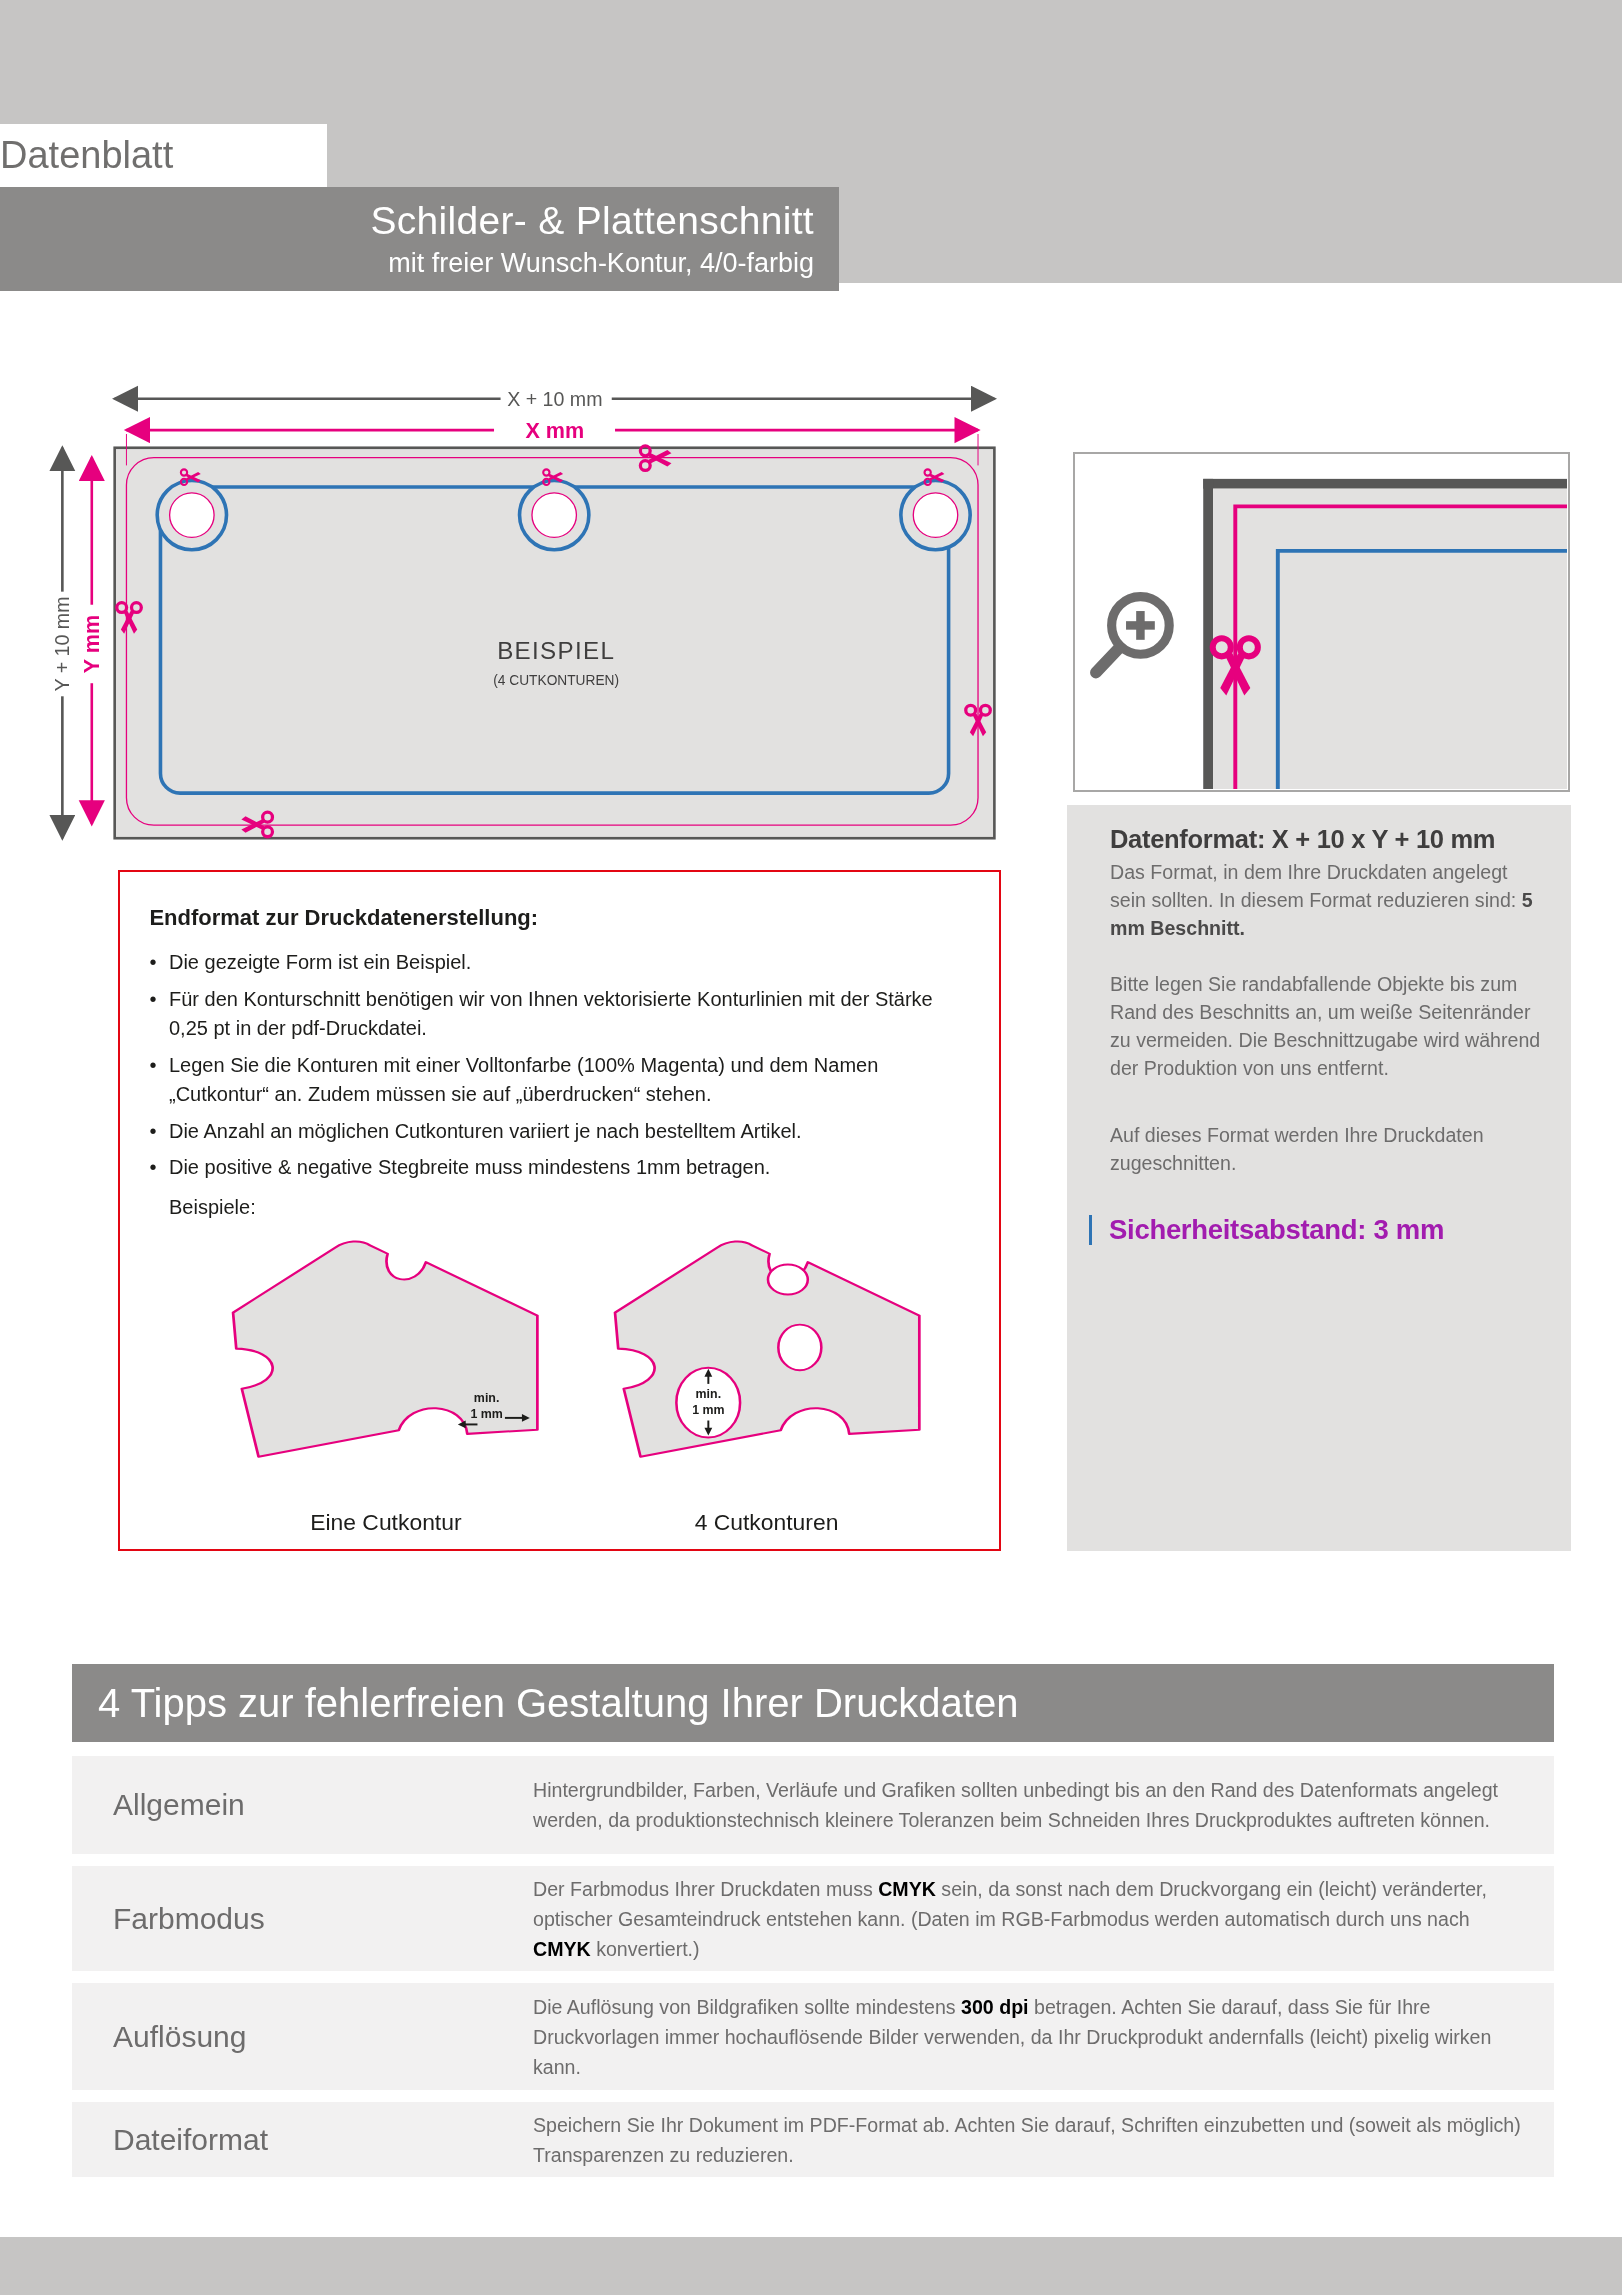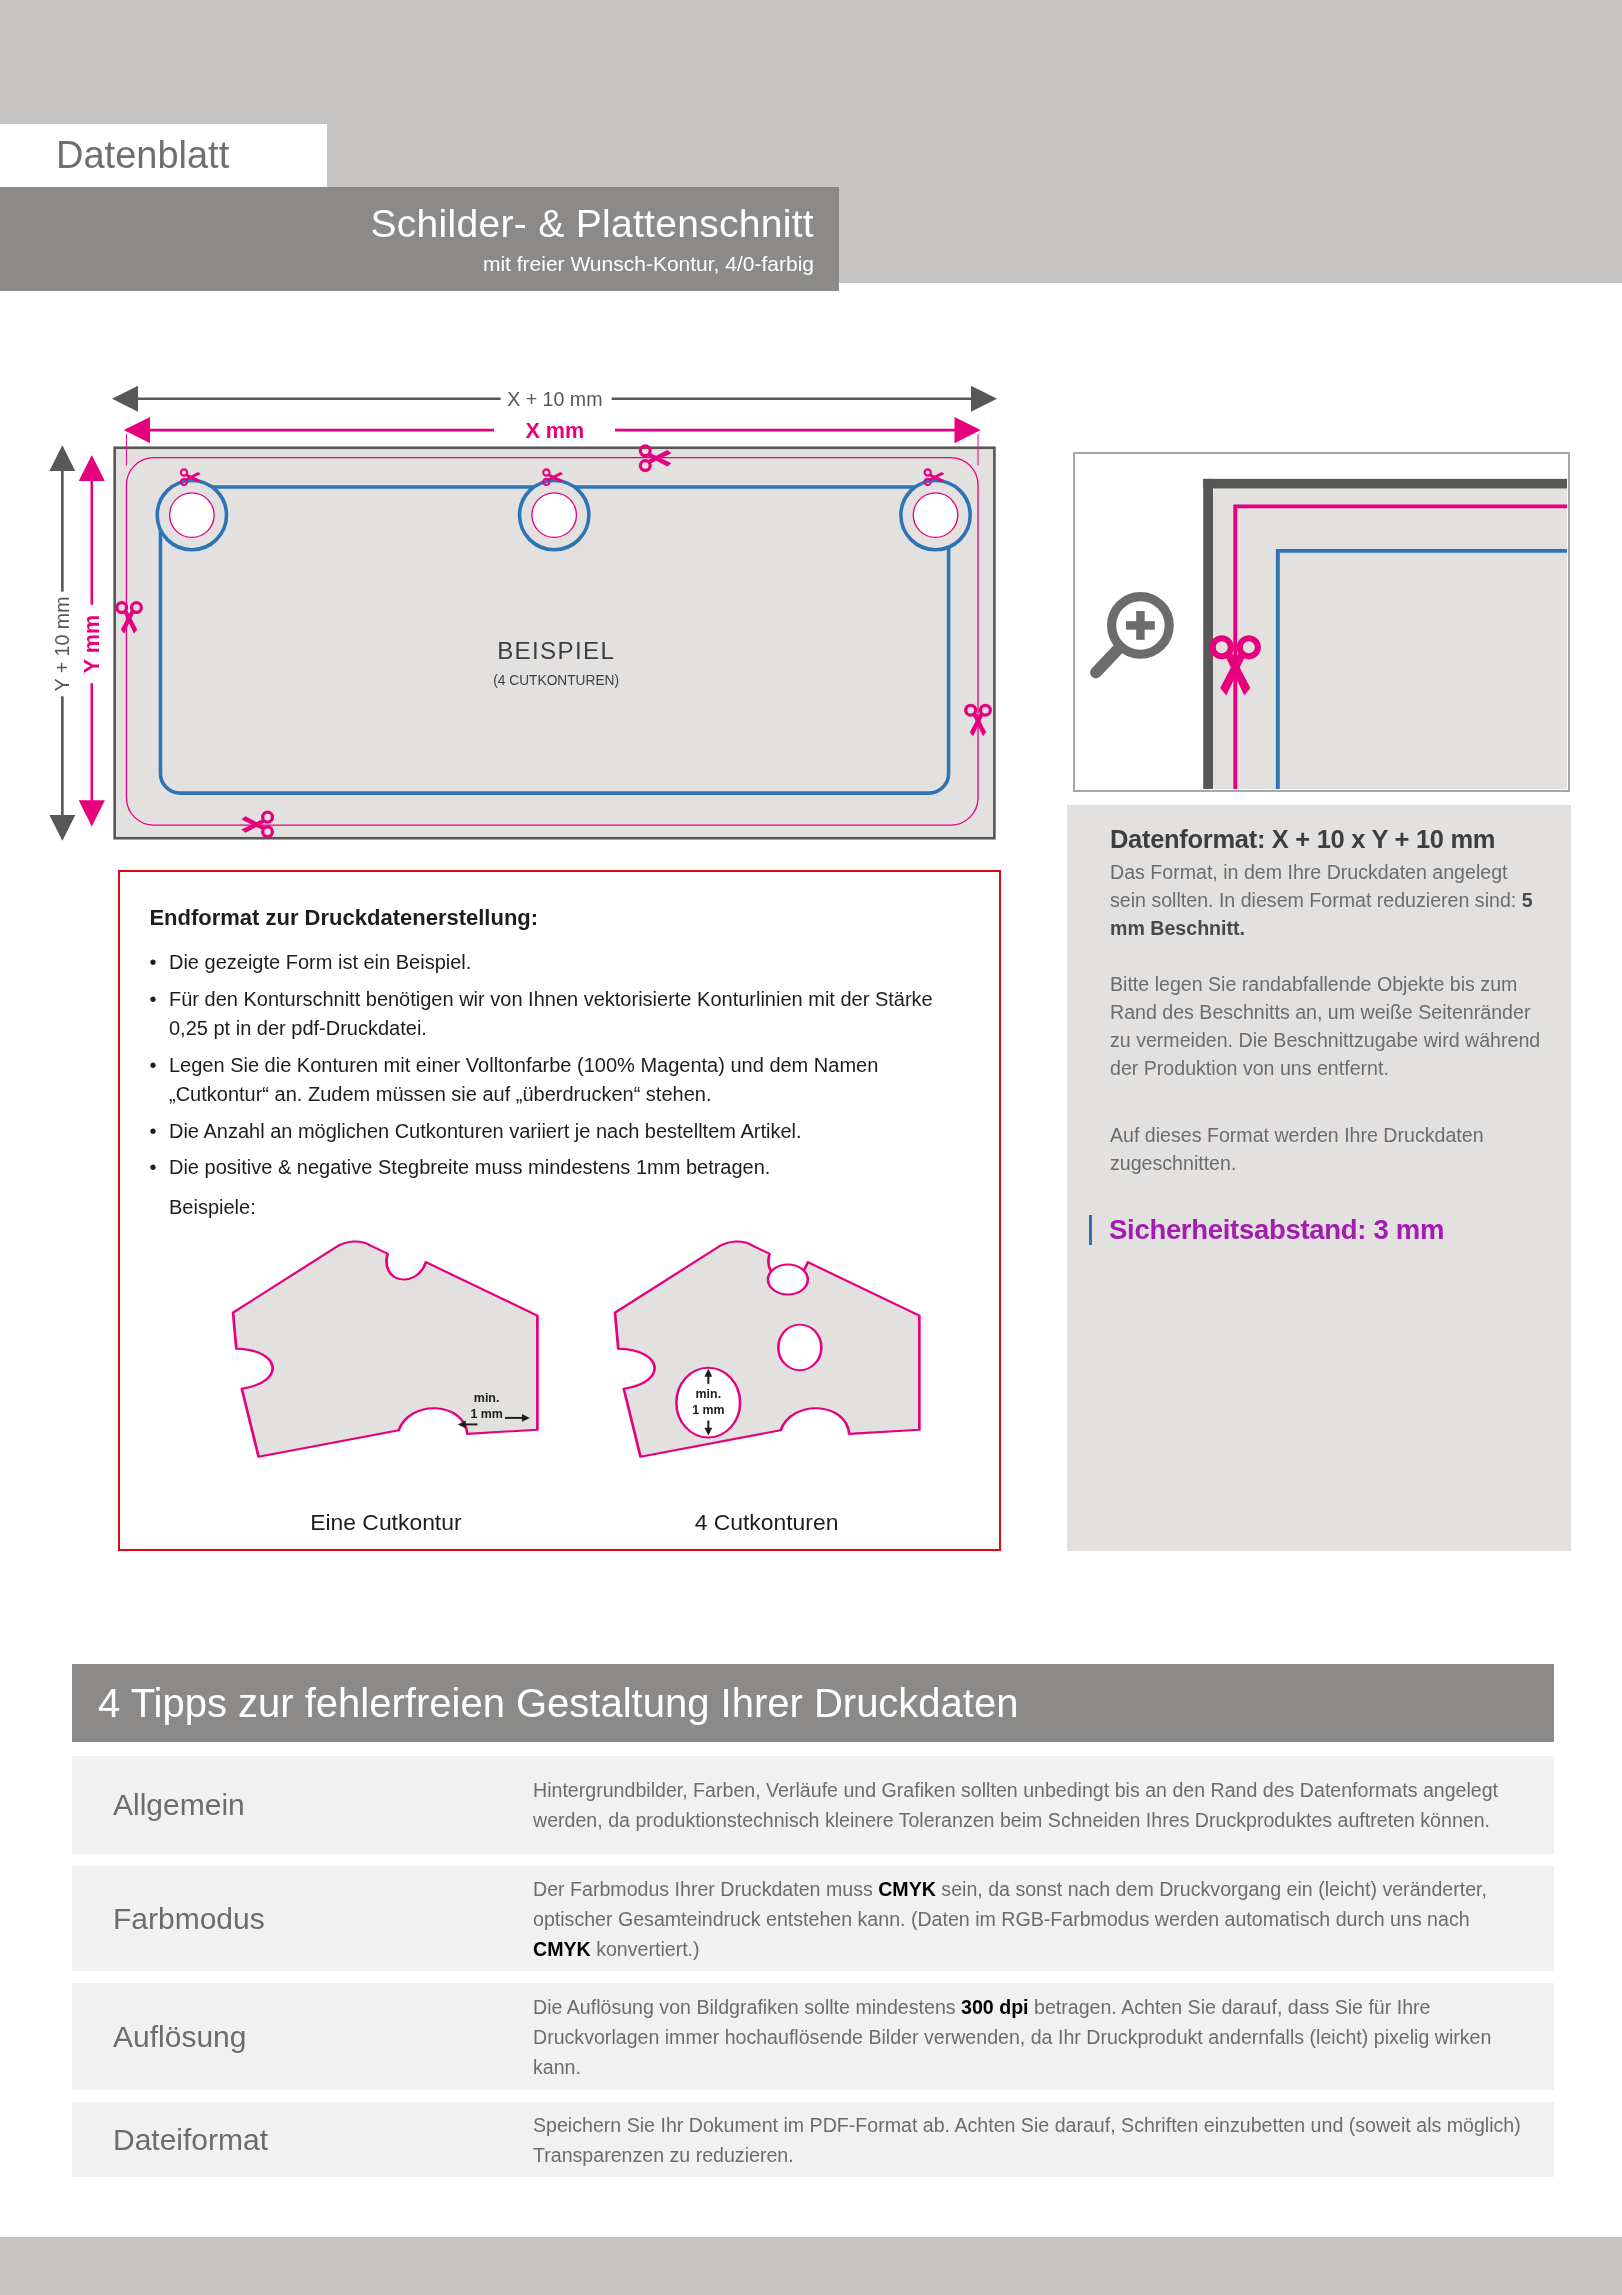--- a/index.html
+++ b/index.html
@@ -2,27 +2,27 @@
 <html style="font-size:10.5px"><head>
 <meta charset="utf-8">
 <style>
   html,body{margin:0;padding:0;background:#fff;font-family:"Liberation Sans",sans-serif;}
   .page{position:relative;width:1623px;height:2295px;background:#fff;overflow:hidden;}
 
   .top-band{position:absolute;left:0;top:0;width:1623px;height:283px;background:#c6c5c4;}
   .bottom-band{position:absolute;left:0;top:2237px;width:1623px;height:59px;background:#c6c5c4;}
 
   .datenblatt{position:absolute;left:0;top:124px;width:327px;height:63px;background:#fff;
-    display:flex;align-items:center;padding-left:56px;box-sizing:border-box;
+    display:flex;align-items:center;box-sizing:border-box;
     font-size:38px;color:#706f6e;}
   .titlebar{position:absolute;left:0;top:187px;width:839px;height:104px;background:#8b8a89;color:#fff;
     display:flex;flex-direction:column;align-items:flex-end;justify-content:center;
     padding-right:25px;box-sizing:border-box;}
   .titlebar .t1{font-size:39px;letter-spacing:0.3px;}
-  .titlebar .t2{font-size:21px;margin-top:5.2px;}
+  .titlebar .t2{font-size:27px;margin-top:5.2px;}
 
   .diagram{position:absolute;left:39px;top:366px;}
 
   .hbox{position:absolute;left:118px;top:870px;width:883px;height:681px;border:2px solid #e30613;
     background:#fff;box-sizing:border-box;}
   .hbox h2{margin:33px 0 0 29.4px;font-size:22px;color:#1d1d1b;}
   .bullets{margin:17px 29.4px 0 29.4px;font-size:20px;color:#1d1d1b;line-height:29.4px;}
   .bullet{display:flex;margin-bottom:7.2px;}
   .bullet .dot{width:19.6px;flex:none;}
   .bullet .dot::before{content:"\2022";}

